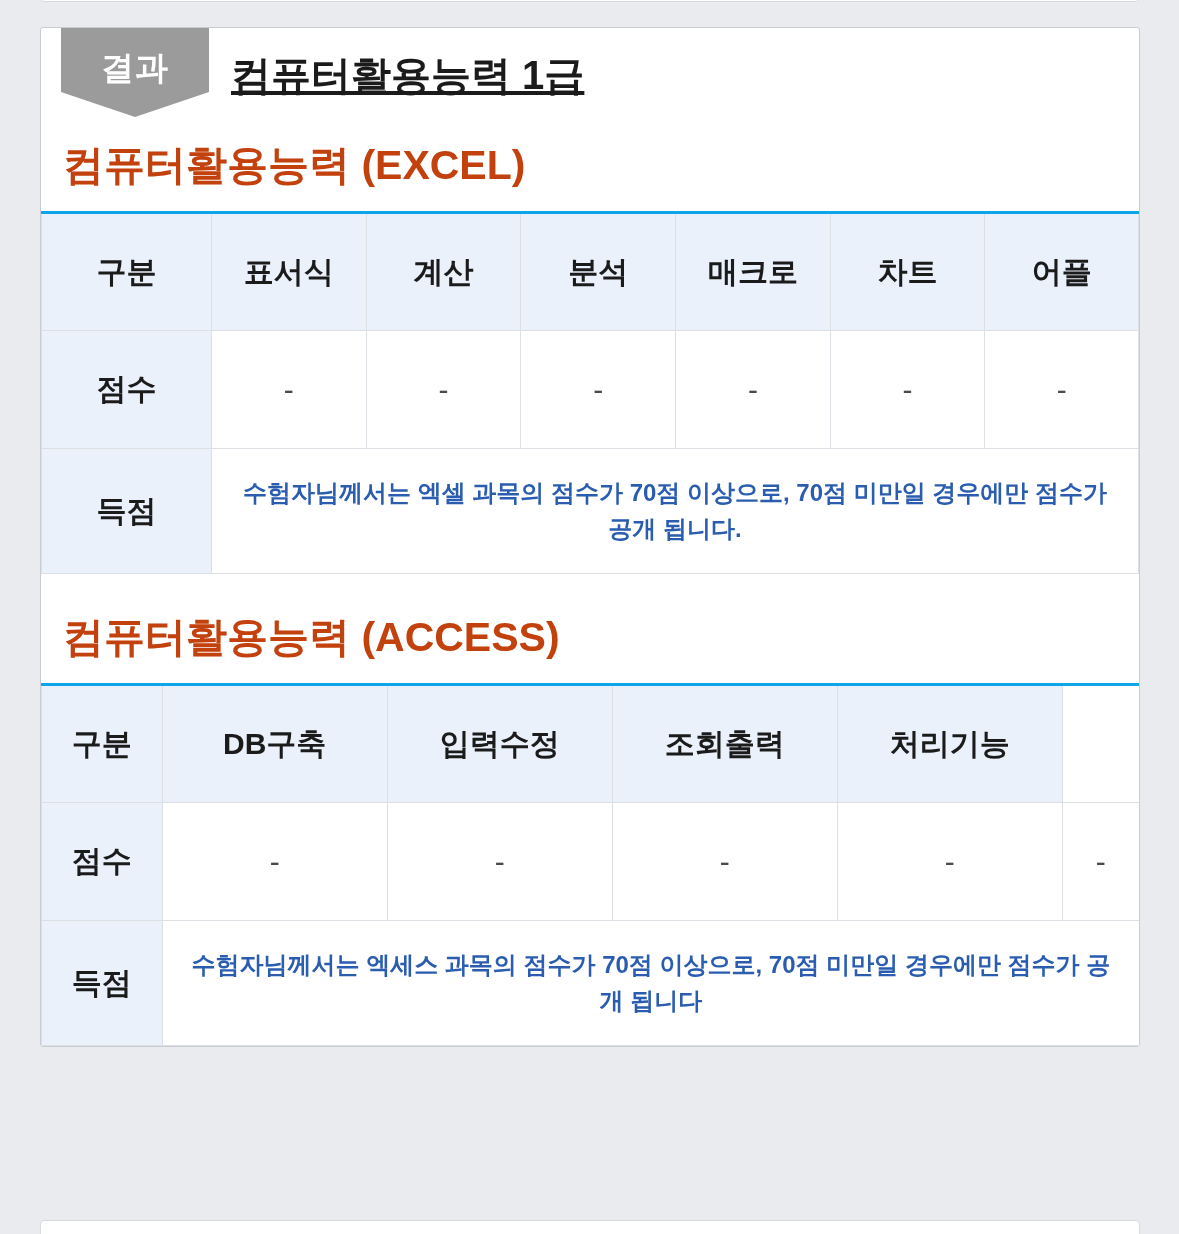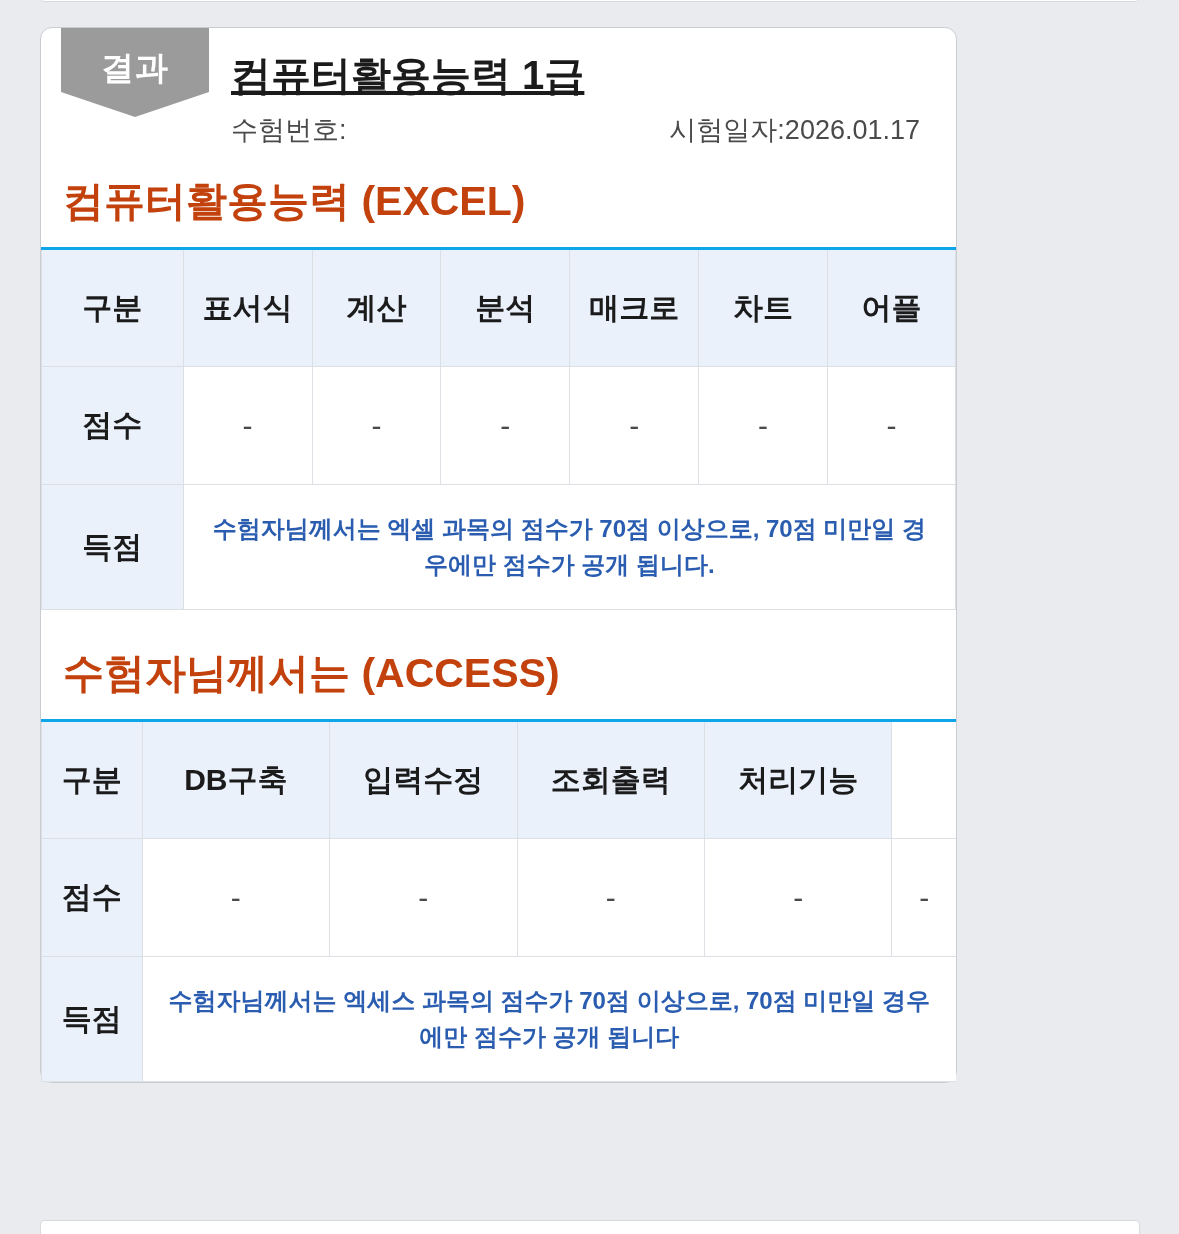--- a/index.html
+++ b/index.html
@@ -23,24 +23,24 @@
     width: 1100px; height: 16px;
     background: #ffffff;
     border: 1px solid #d8dade;
     border-radius: 4px;
   }
 
   .card {
     position: absolute;
     left: 40px;
     top: 27px;
-    width: 917px;
+    width: 1100px;
     background: #ffffff;
     border: 1px solid #c9ccd1;
-    border-radius: 12px;
+    border-radius: 3px;
     padding: 0;
   }
 
   
   .ribbon-wrap {
     position: relative;
     height: 0;
   }
   .ribbon {
     position: absolute;
@@ -148,24 +148,20 @@
   <div class="top-sliver"></div>
 
   <div class="card">
 
     <div class="ribbon-wrap">
       <div class="ribbon">결과</div>
     </div>
 
     <div class="head">
       <div class="title">컴퓨터활용능력 1급</div>
-      <div class="subrow">
-        <span class="exam-no">수험번호:</span>
-        <span class="exam-date">시험일자:2026.01.17</span>
-      </div>
     </div>
 
     <div class="section-title">컴퓨터활용능력 (EXCEL)</div>
 
     <table class="tbl">
       <colgroup>
         <col style="width:15.5%">
           <col style="width:14.1%">
           <col style="width:14.1%">
         <col style="width:14.1%">
@@ -196,21 +192,21 @@
         </tr>
         <tr>
           <td class="label">득점</td>
           <td class="note" colspan="6">수험자님께서는 엑셀 과목의 점수가 70점 이상으로, 70점 미만일 경우에만 점수가 공개 됩니다.</td>
         </tr>
       </tbody>
     </table>
 
     <div class="spacer"></div>
 
-    <div class="section-title">수험자님께서는 (ACCESS)</div>
+    <div class="section-title">컴퓨터활용능력 (ACCESS)</div>
 
     <table class="tbl">
       <colgroup>
         <col style="width:11.0%">
           <col style="width:20.5%">
           <col style="width:20.5%">
         <col style="width:20.5%">
           <col style="width:20.5%">
           <col style="width:7.0%">
       </colgroup>

